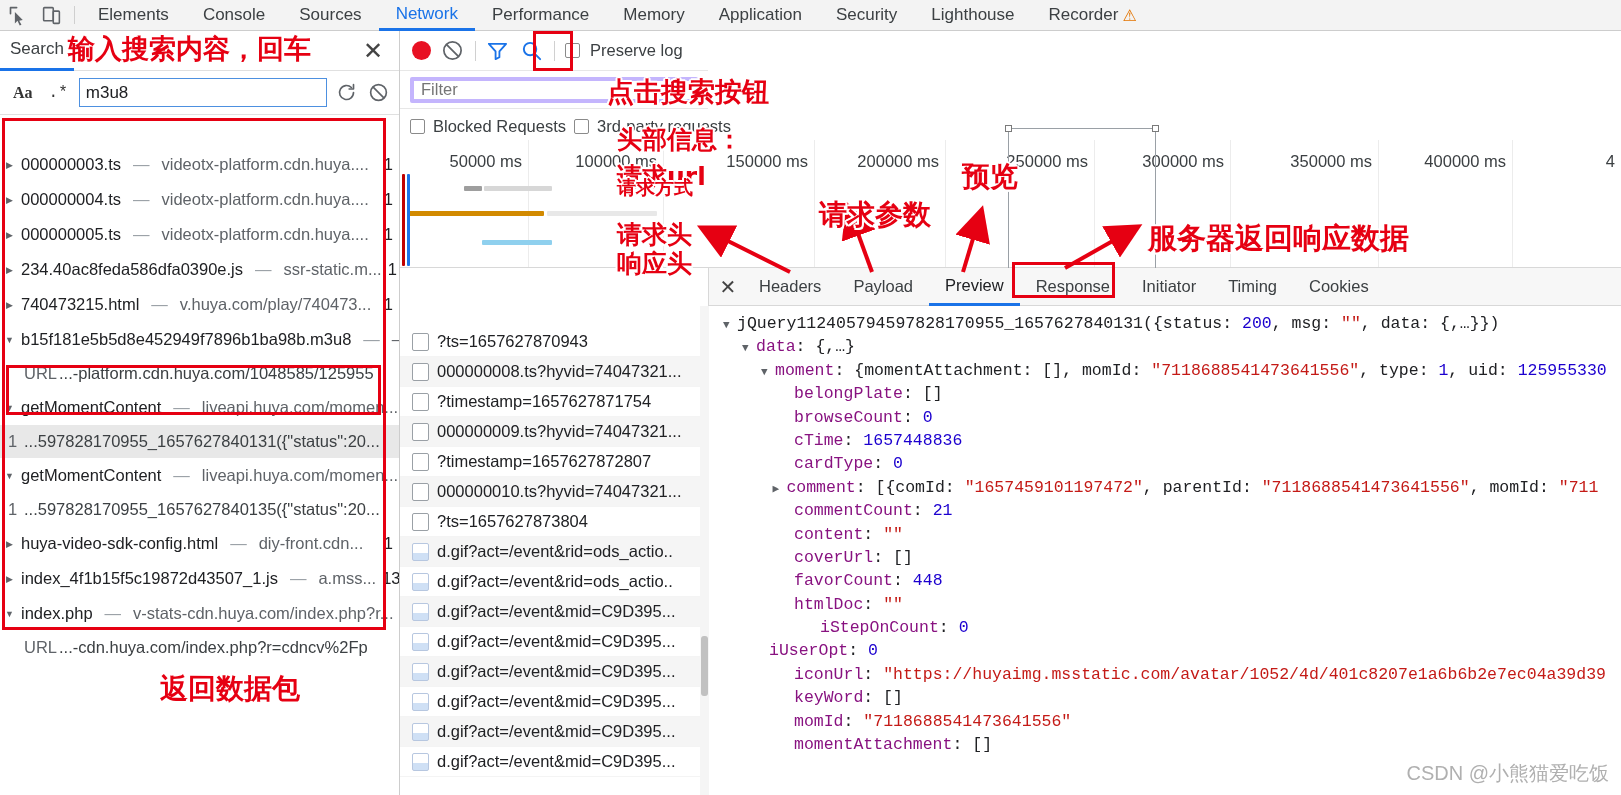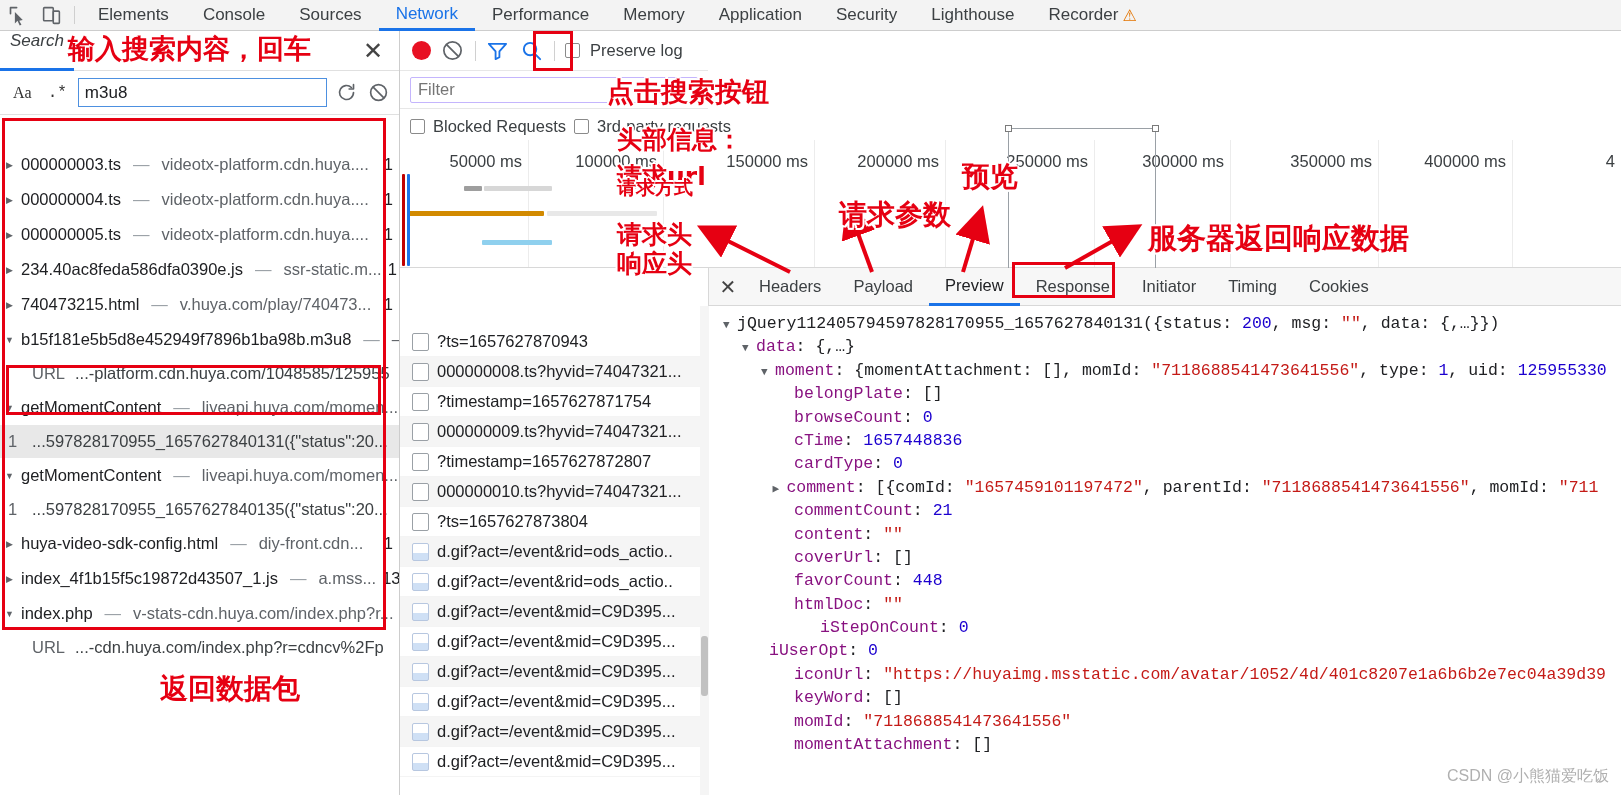--- a/index.html
+++ b/index.html
@@ -32,34 +32,34 @@
   
   .search-panel {
     position: absolute; left: 0; top: 31px; width: 400px; height: 764px;
     background: #fff; border-right: 1px solid #cdcdcd;
   }
   .search-head {
     position: relative; height: 40px; border-bottom: 1px solid #e0e0e0;
     display: flex; align-items: center;
   }
   .search-head .tab-search {
-    height: 40px; padding: 0 10px; display: flex; align-items: flex-start;
-    font-size: 17px; color: #3c4043; border-bottom: 3px solid #1a73e8; font-style: italic;
+    height: 40px; padding: 0 10px; display: flex; align-items: center;
+    font-size: 17px; color: #3c4043; border-bottom: 3px solid #1a73e8;
   }
   .search-close {
     position: absolute; right: 14px; top: 8px; width: 24px; height: 24px;
     display: flex; align-items: center; justify-content: center;
     font-size: 24px; color: #444; line-height: 1;
   }
   .search-row {
     height: 44px; display: flex; align-items: center; gap: 6px; padding: 0 8px;
     border-bottom: 1px solid #e0e0e0;
   }
   .sr-toggle {
-    font-size: 16px; font-weight: normal; color: #333; padding: 2px 5px;
+    font-size: 16px; font-weight: bold; color: #333; padding: 2px 5px;
     font-family: "Liberation Serif", serif;
   }
   .sr-regex { font-size: 16px; color: #333; padding: 2px 5px; font-family: "Liberation Mono", monospace; }
   .search-input {
     flex: 1; height: 29px; border: 1px solid #4d90e0; background: #fff;
     font-size: 17px; color: #202124; padding: 0 6px; outline: none;
     font-family: "Liberation Sans", sans-serif;
   }
   .sr-btn { width: 26px; height: 26px; display:flex; align-items:center; justify-content:center; color:#5f6368; }
 
@@ -72,21 +72,21 @@
     padding-left: 4px; font-size: 16.5px; color: #202124; white-space: nowrap;
   }
   .res-row .tri {
     width: 11px; font-size: 9px; color: #5f6368; flex: none; text-align: center;
   }
   .res-name { color: #202124; }
   .res-dash { color: #9aa0a6; margin: 0 6px; }
   .res-url { color: #5f6368; }
   .res-tail { color: #202124; margin-left: auto; padding-right: 6px; }
   .res-sub {
-    height: 33px; display: flex; align-items: center; gap: 10px;
+    height: 33px; display: flex; align-items: center; gap: 2px;
     padding-left: 8px; font-size: 16.5px; color: #3c4043; white-space: nowrap;
   }
   .res-sub .lineno { color: #5f6368; min-width: 14px; }
   .res-sub.sel { background: #e8e8e8; }
   .res-sub .label { color: #5f6368; }
 
   
   .net-panel {
     position: absolute; left: 400px; top: 31px; width: 308px; height: 764px;
     background: #fff;
@@ -99,21 +99,21 @@
   .clear-ic, .filter-ic, .search-ic { width: 24px; height: 24px; color: #5f6368; }
   .tb-sep { width: 1px; height: 20px; background: #d0d0d0; }
   .cb { width: 15px; height: 15px; border: 1.6px solid #8a8a8a; border-radius: 2px; background: #fff; flex: none; }
   .tb-label { font-size: 16.5px; color: #3c4043; white-space: nowrap; }
 
   .filter-row {
     height: 38px; display: flex; align-items: center; padding: 0 10px;
     border-bottom: 1px solid #e7e7e7; background: #fff;
   }
   .filter-input {
-    flex: 1; height: 26px; border: 1px solid #c4b5fd; border-radius: 2px;
+    flex: 1; height: 26px; border: 4px solid #c4b5fd; border-radius: 2px;
     font-size: 16.5px; color: #9aa0a6; padding: 0 7px; background:#fff; outline:none;
     font-family: "Liberation Sans", sans-serif;
   }
   .filter-row2 {
     height: 36px; display: flex; align-items: center; gap: 8px; padding: 0 10px;
     border-bottom: 1px solid #e7e7e7; font-size: 16.5px; color: #3c4043; white-space: nowrap;
   }
   .net-name-head {
     height: 36px; display: flex; align-items: center; padding-left: 14px;
     font-size: 17px; color: #3c4043; background: #f5f5f5;
@@ -185,21 +185,21 @@
   .redbox { position: absolute; border: 3px solid #e60012; pointer-events: none; }
   svg.arrows { position: absolute; left: 0; top: 0; width: 1621px; height: 795px; pointer-events: none; }
 
   
   .ghost-box {
     position: absolute; border: 1px solid #9aa0a6; background: transparent; pointer-events: none;
   }
   .ghost-handle { position: absolute; width: 7px; height: 7px; border: 1px solid #7a7a7a; background: #fff; }
 
   .watermark {
-    position: absolute; right: 12px; bottom: 8px; font-size: 16px; color: #b0b0b0;
+    position: absolute; right: 12px; bottom: 8px; font-size: 20px; color: #b0b0b0;
     font-family: "Liberation Sans", sans-serif; white-space: nowrap;
   }
 </style>
 </head>
 <body>
 
 <div id="root">
 
   <div class="devtools-tabs">
     <div class="dt-icon-btn">
@@ -580,19 +580,19 @@
     <line x1="1065" y1="268" x2="1118" y2="238" stroke="#e60012" stroke-width="4" marker-end="url(#ah)"></line>
   </svg>
 
   <div class="ann" style="left:68px; top:31px; font-size:27px;">输入搜索内容，回车</div>
   <div class="ann" style="left:607px; top:74px; font-size:27px;">点击搜索按钮</div>
   <div class="ann" style="left:617px; top:123px; font-size:25px;">头部信息：</div>
   <div class="ann" style="left:617px; top:160px; font-size:25px;">请求url</div>
   <div class="ann" style="left:617px; top:175px; font-size:19px;">请求方式</div>
   <div class="ann" style="left:617px; top:218px; font-size:25px;">请求头</div>
   <div class="ann" style="left:617px; top:247px; font-size:25px;">响应头</div>
-  <div class="ann" style="left:819px; top:196px; font-size:28px;margin-left:20px;">请求参数</div>
+  <div class="ann" style="left:819px; top:196px; font-size:28px;">请求参数</div>
   <div class="ann" style="left:962px; top:158px; font-size:28px;">预览</div>
   <div class="ann" style="left:1148px; top:219px; font-size:29px;">服务器返回响应数据</div>
   <div class="ann" style="left:160px; top:670px; font-size:28px;">返回数据包</div>
 
   <div class="watermark">CSDN @小熊猫爱吃饭</div>
 </div>
 
 </body></html>

